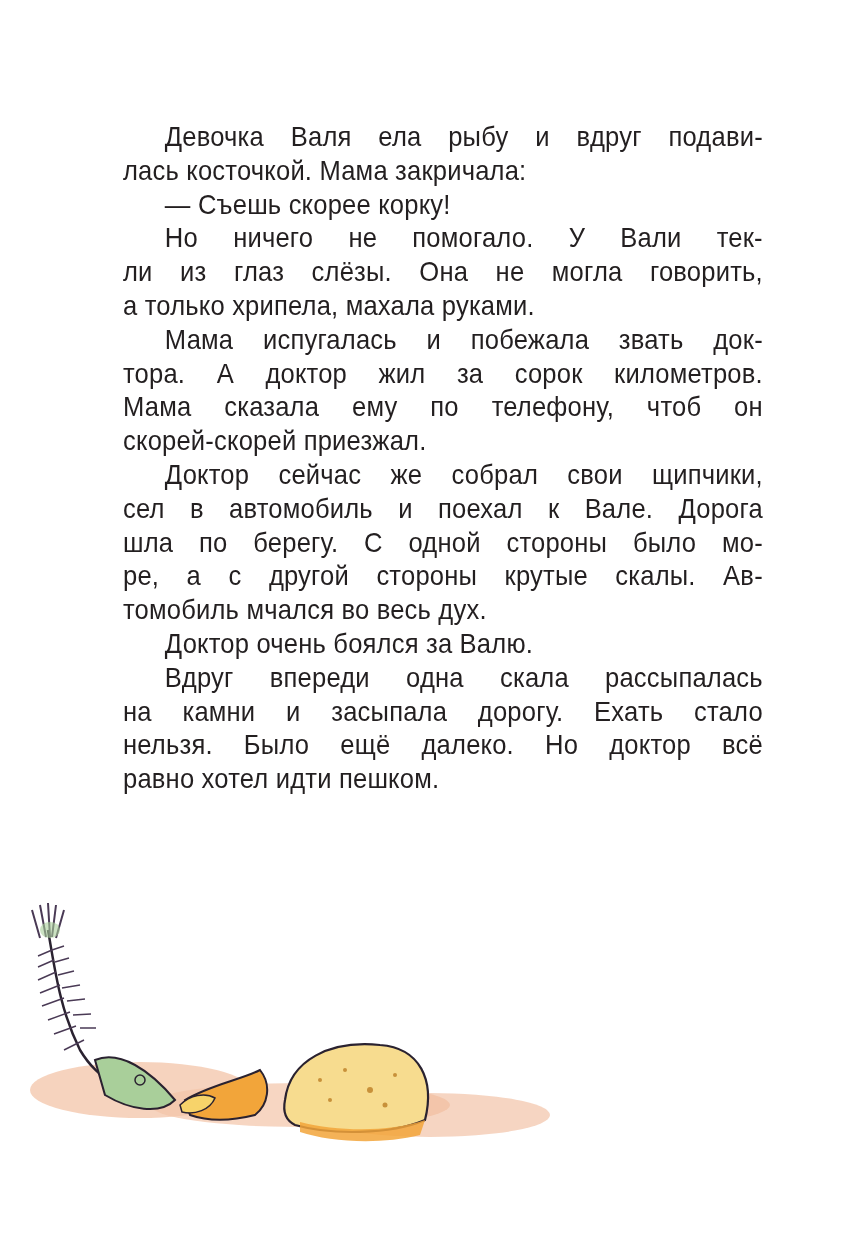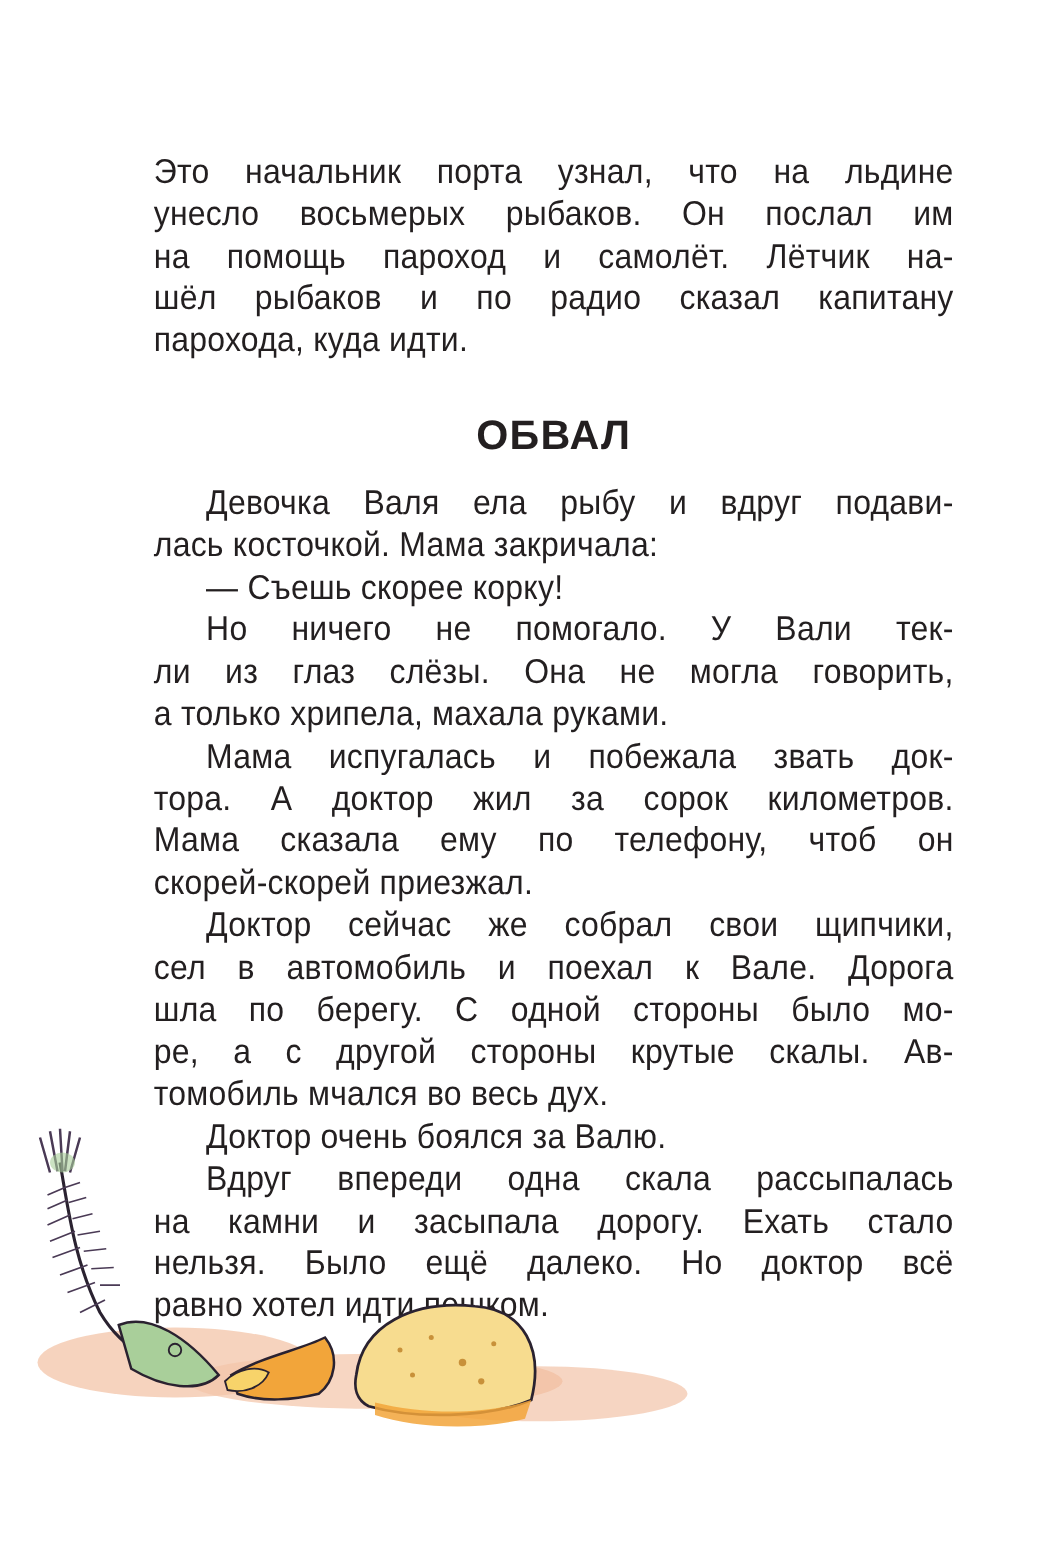--- a/index.html
+++ b/index.html
@@ -18,29 +18,21 @@
     .title {
       font-family: "Liberation Sans", sans-serif; font-weight: bold; font-size: 33px;
       text-align: center; height: 46px; line-height: 46px; margin: 36px 0 14px 0; letter-spacing: 1px;
     }
     .illustration { position: absolute; left: 0; top: 900px; width: 600px; height: 330px; }
   </style>
 </head>
 <body>
 
 <div class="page">
-  <div>
-    <div class="line">Это начальник порта узнал, что на льдине</div>
-    <div class="line">унесло восьмерых рыбаков. Он послал им</div>
-    <div class="line">на помощь пароход и самолёт. Лётчик на-</div>
-    <div class="line">шёл рыбаков и по радио сказал капитану</div>
-    <div class="line last">парохода, куда идти.</div>
-  </div>
 
-  <div class="title">ОБВАЛ</div>
 
   <div>
     <div class="line indent">Девочка Валя ела рыбу и вдруг подави-</div>
     <div class="line last">лась косточкой. Мама закричала:</div>
     <div class="line indent last">— Съешь скорее корку!</div>
     <div class="line indent">Но ничего не помогало. У Вали тек-</div>
     <div class="line">ли из глаз слёзы. Она не могла говорить,</div>
     <div class="line last">а только хрипела, махала руками.</div>
     <div class="line indent">Мама испугалась и побежала звать док-</div>
     <div class="line">тора. А доктор жил за сорок километров.</div>

